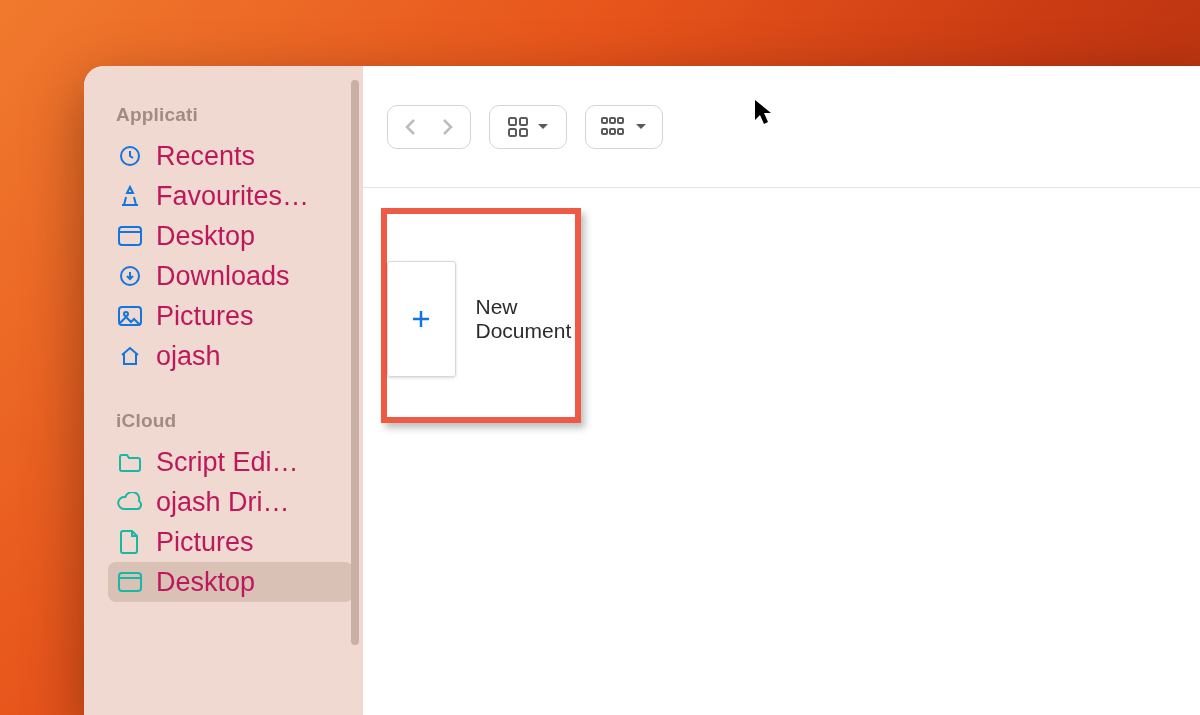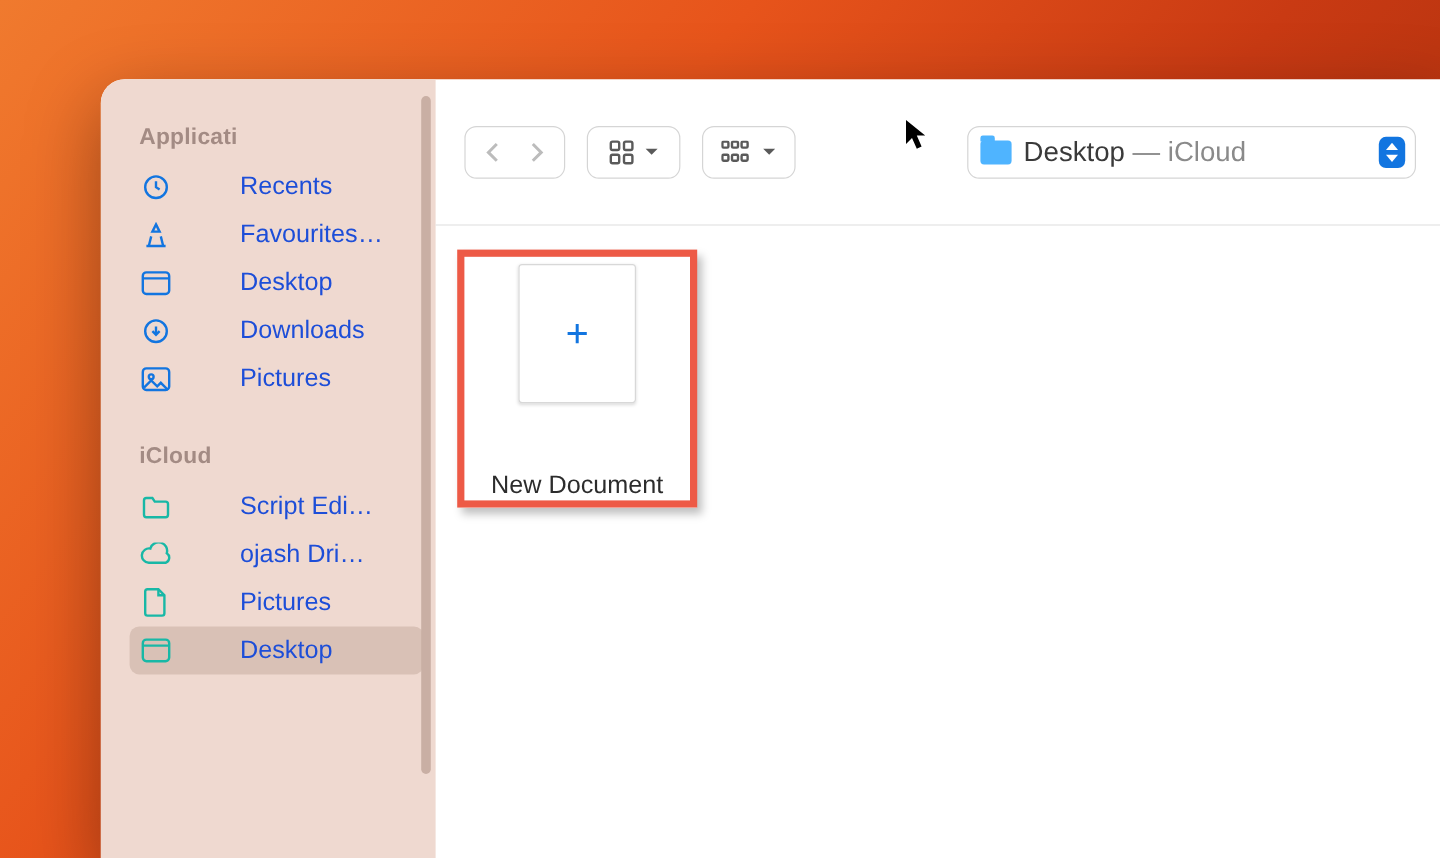--- a/index.html
+++ b/index.html
@@ -49,25 +49,24 @@
   .sidebar-item.selected {
     background: #d9c1b6;
   }
   .sidebar-item .ic {
     width: 28px; height: 26px;
     display: inline-flex; align-items: center; justify-content: center;
     color: #1275e0;
     flex: 0 0 28px;
   }
   .sidebar-item .lbl {
-    font-size: 21px;
-    color: #1d4ed8;
+    font-size: 27px;
+    color: #be185d;
     white-space: nowrap; overflow: hidden; text-overflow: ellipsis;
     max-width: 190px;
-    margin-left: 44px;
   }
   .section-gap { height: 34px; }
   
   .content { flex: 1; display: flex; flex-direction: column; }
   .toolbar {
     height: 122px;
     border-bottom: 1px solid #e3e3e3;
     display: flex; align-items: center;
     padding: 0 24px;
     gap: 18px;
@@ -109,21 +108,21 @@
     gap:2px;
   }
   .updown svg { display:block; }
   .cursor { position:absolute; left:390px; top:32px; }
   
   .file-area { flex:1; padding: 20px 18px; background:#fff; }
   .file-item {
     width: 200px; height: 215px;
     border: 6px solid #ed5a46;
     box-shadow: 4px 5px 7px rgba(0,0,0,0.25);
-    display:flex; flex-direction:column; align-items:center; justify-content:space-between;
+    display:flex; flex-direction:row; align-items:center; justify-content:center;
     gap: 20px;
     padding-top:6px;
   }
   .file-thumb {
     width: 98px; height: 116px;
     border: 1px solid #d8d8d8;
     border-radius: 3px;
     box-shadow: 0 1px 3px rgba(0,0,0,0.15);
     display:flex; align-items:center; justify-content:center;
   }
@@ -185,20 +184,28 @@
         <span class="ic">
           <svg width="26" height="22" viewBox="0 0 26 22" fill="none" stroke="#1275e0" stroke-width="2">
               <rect x="2" y="2" width="22" height="18" rx="3"></rect>
               <circle cx="9" cy="9" r="2"></circle>
               <path d="M3 18l6-6 5 5 3-3 6 6"></path>
             </svg>
         </span>
         <span class="lbl">Pictures</span>
       </div>
 
+      <div class="sidebar-item">
+        <span class="ic">
+          <svg width="24" height="24" viewBox="0 0 24 24" fill="none" stroke="#1275e0" stroke-width="2">
+              <path d="M4 11l8-7 8 7M6 10v10h12V10"></path>
+            </svg>
+        </span>
+        <span class="lbl">ojash</span>
+      </div>
 
       <div class="section-gap"></div>
       <div class="section-header">iCloud</div>
 
       <div class="sidebar-item">
         <span class="ic">
           <svg width="26" height="22" viewBox="0 0 26 22" fill="none" stroke="#18b8a6" stroke-width="2">
               <path d="M3 6a2 2 0 0 1 2-2h5l2 3h9a2 2 0 0 1 2 2v9a2 2 0 0 1-2 2H5a2 2 0 0 1-2-2V6z"></path>
             </svg>
         </span>
@@ -274,34 +281,20 @@
         </div>
 
         <span class="cursor">
           <svg width="22" height="28" viewBox="0 0 22 28">
               <path d="M2 2l0 20 5-5 4 9 4-2-4-9 7 0z" fill="#000"></path>
             </svg>
         </span>
 
         <div class="toolbar-spacer"></div>
 
-        <div class="btn path-btn">
-          <span class="path-folder"></span>
-          <span class="path-text">
-            <span>Desktop</span><span style="color:#8a8a8a"> — iCloud</span>
-          </span>
-          <span class="updown">
-            <svg width="10" height="7" viewBox="0 0 10 7" fill="#fff">
-                <path d="M5 0L0 6h10z"></path>
-              </svg>
-            <svg width="10" height="7" viewBox="0 0 10 7" fill="#fff">
-                <path d="M5 7L0 1h10z"></path>
-              </svg>
-          </span>
-        </div>
       </div>
 
       <div class="file-area">
         <div class="file-item">
           <div class="file-thumb">
             <svg width="24" height="24" viewBox="0 0 24 24" stroke="#1275e0" stroke-width="2.5">
                 <path d="M12 4v16M4 12h16"></path>
               </svg>
           </div>
           <div class="file-label">New Document</div>

